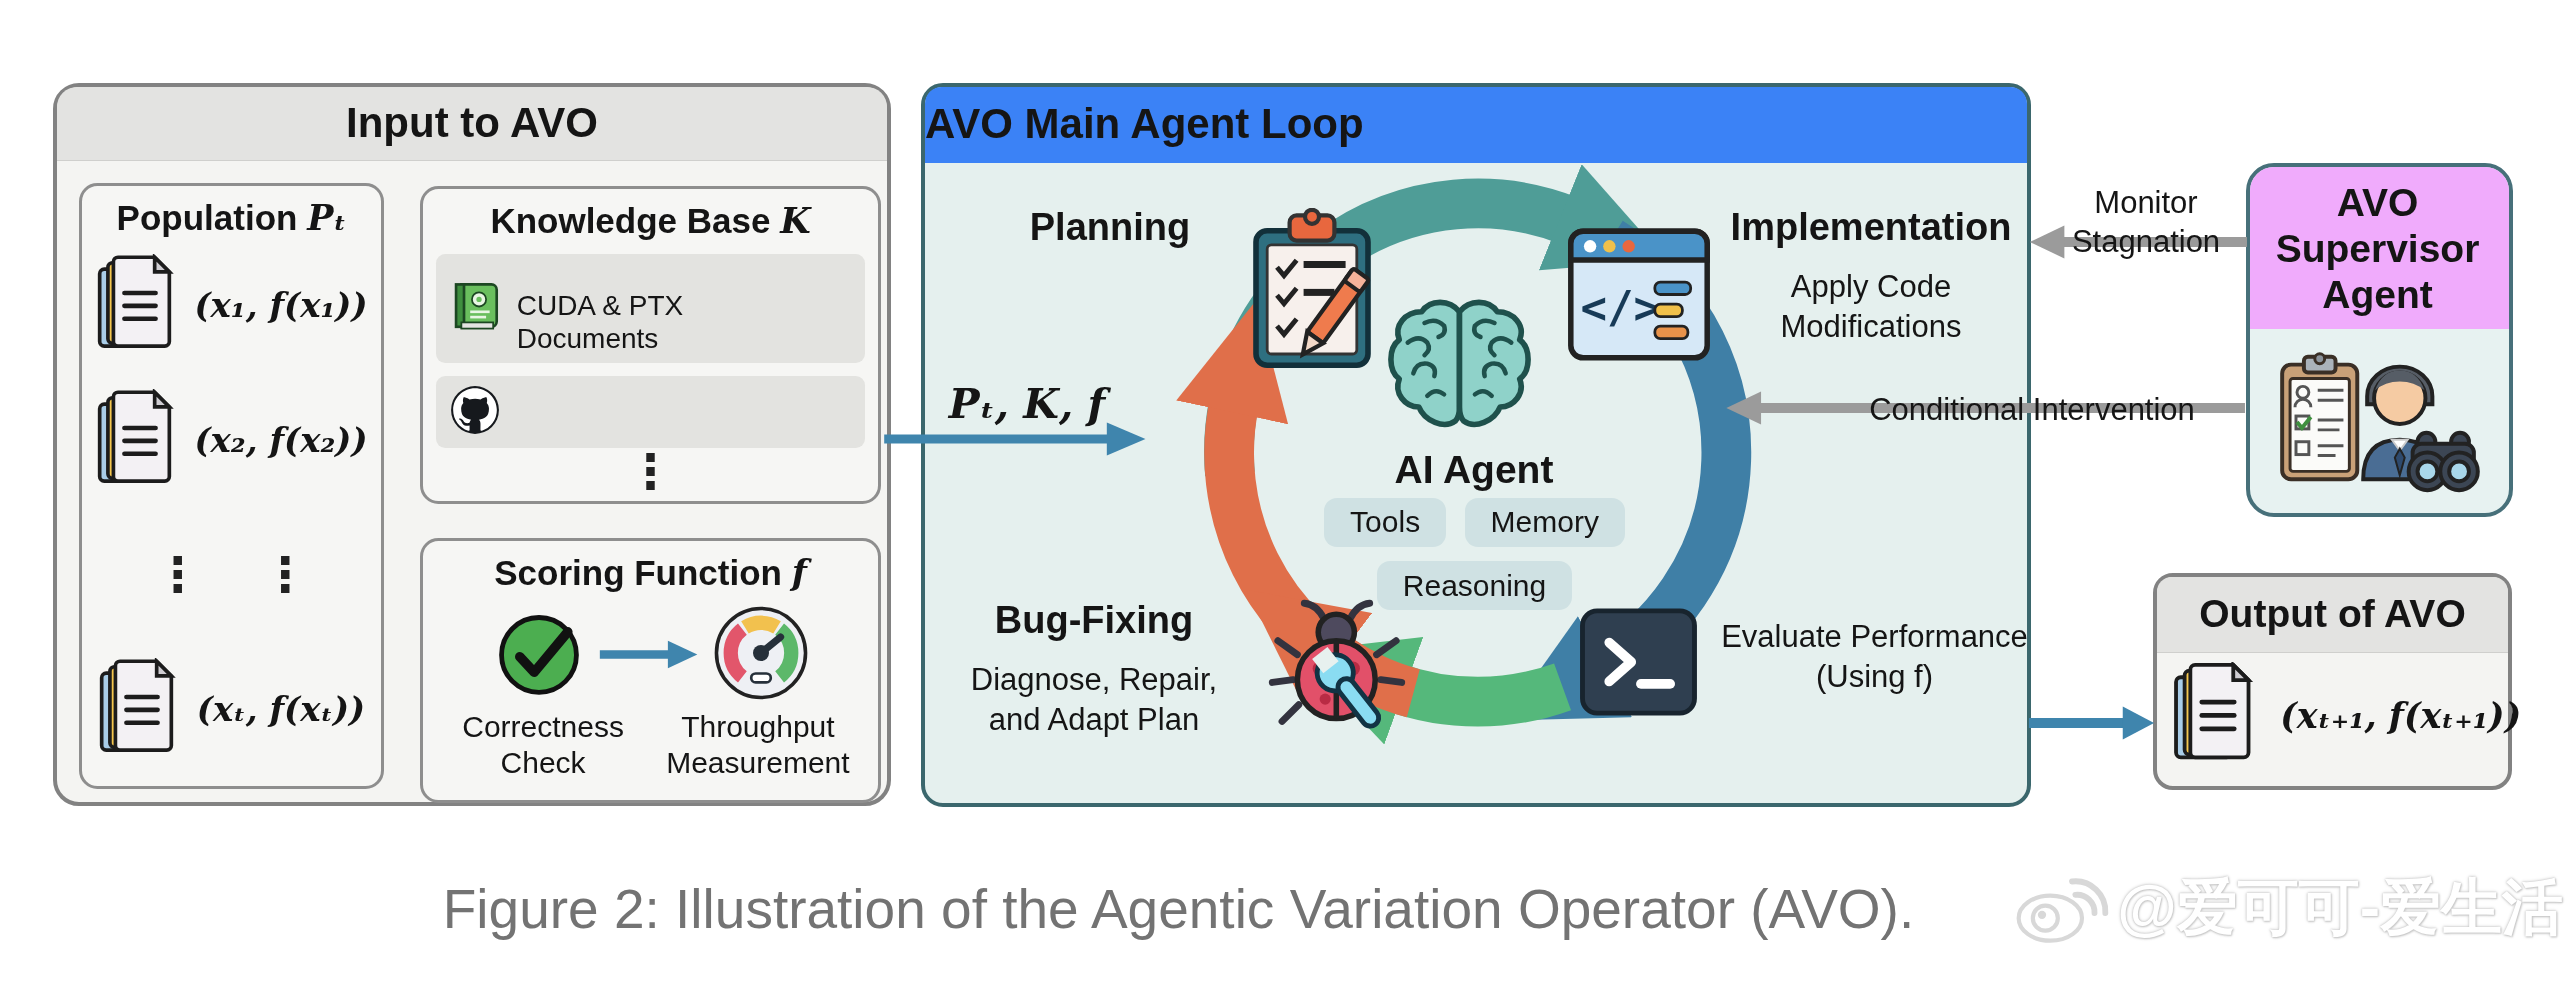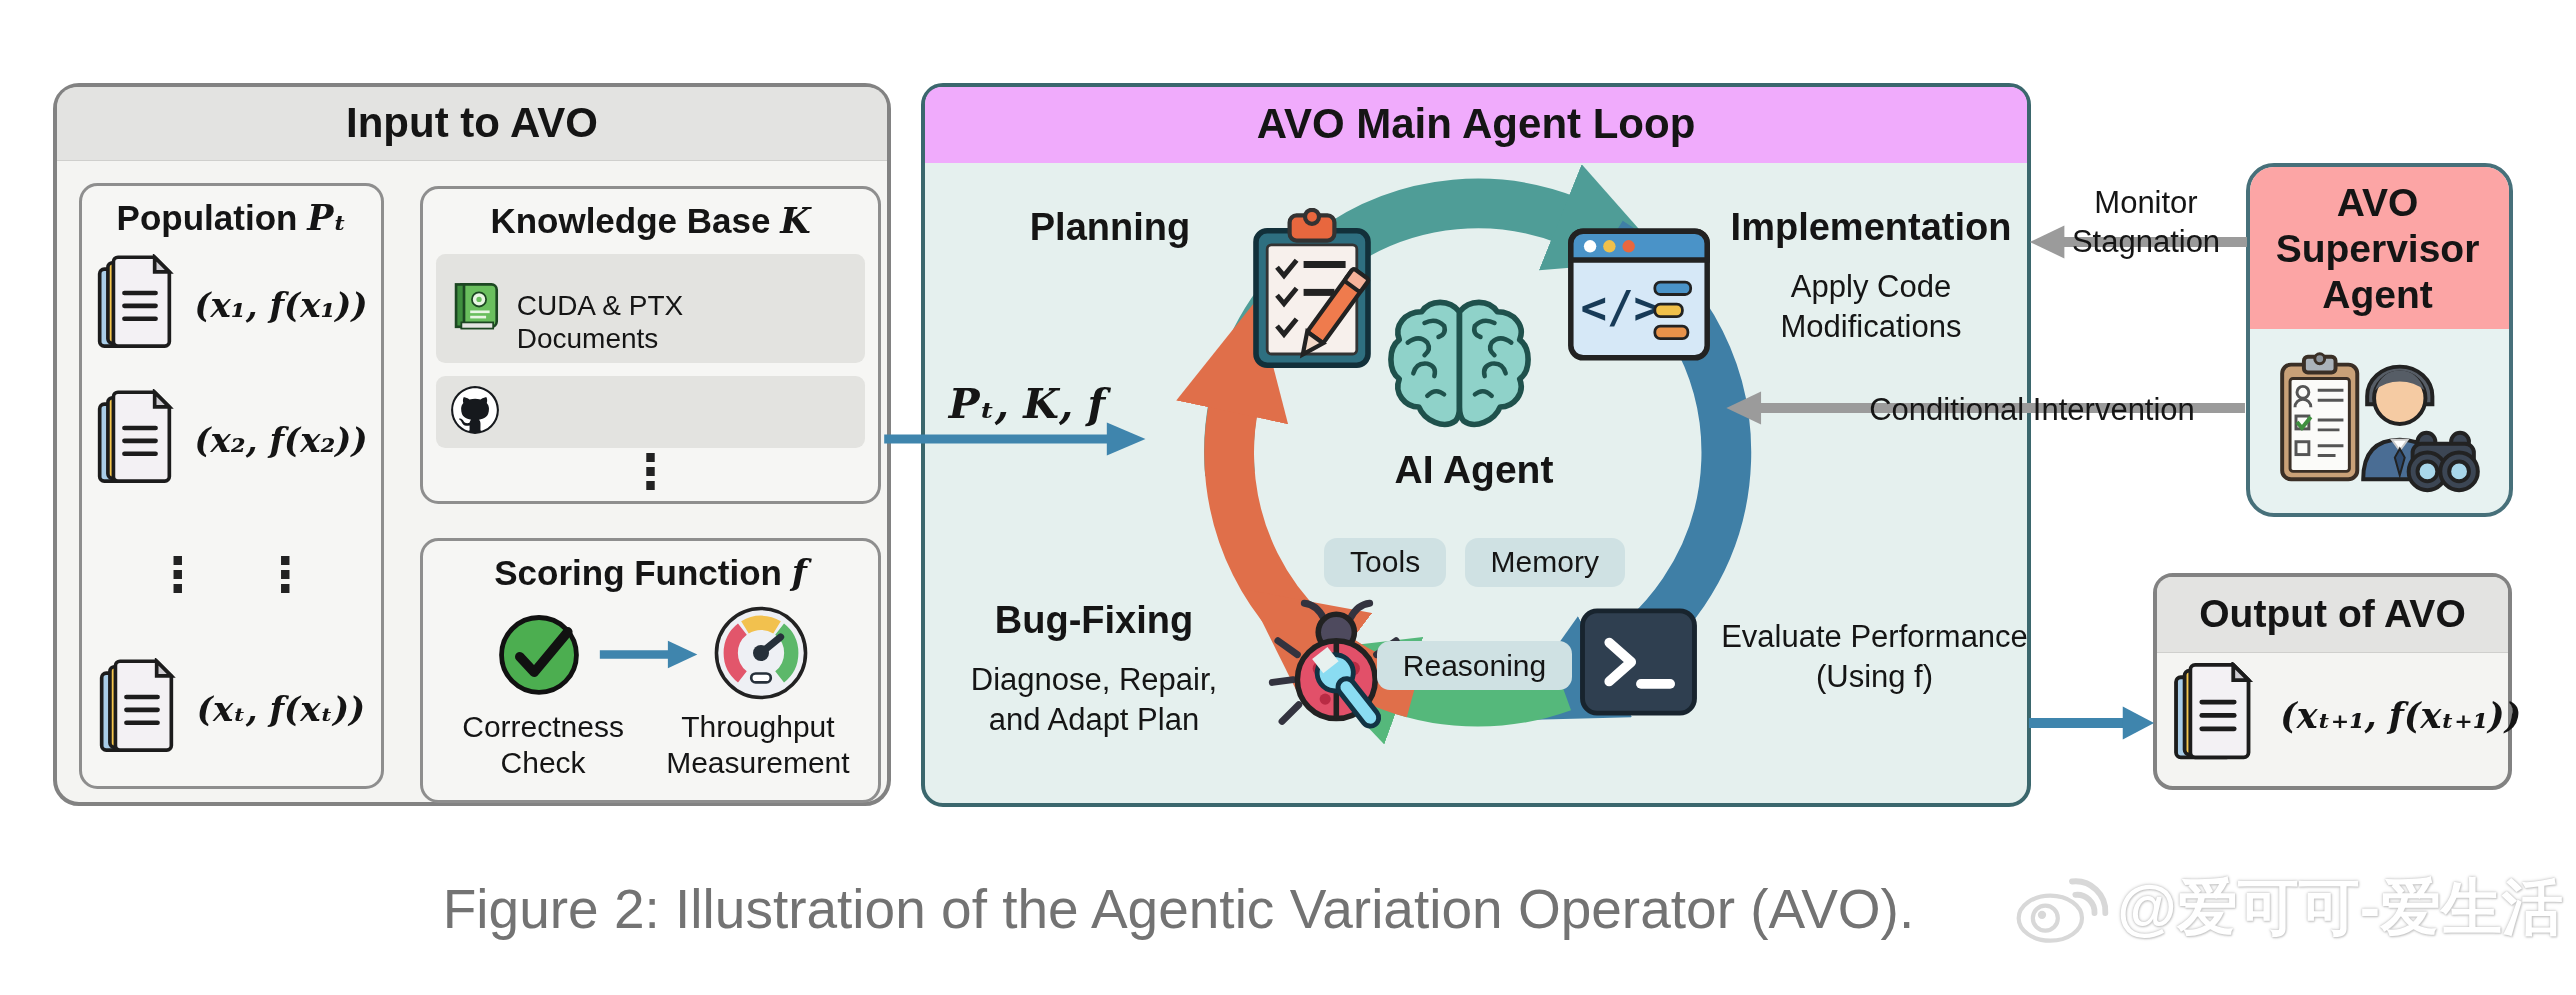--- a/index.html
+++ b/index.html
@@ -32,38 +32,38 @@
          display:flex;align-items:center;gap:14.7px;padding:7.4px 13px;}
   .kblabel{font-size:28px;line-height:1.18;margin-top:28px;}
   .kbdots{text-align:center;margin-top:5.5px;}
 
   .sficons{display:flex;align-items:center;justify-content:center;gap:11px;margin-top:11px;}
   .sflabels{display:flex;justify-content:space-between;padding:3.7px 16.6px 0 16.6px;}
   .sflabel{width:207px;text-align:center;font-size:30px;line-height:1.2;}
 
   
   .panel-teal{border:4.6px solid #3b676d;border-radius:22px;background:#e5f0ee;}
-  .phead-teal{background:#f0abfc;border-radius:16.6px 16.6px 0 0;text-align:center;font-weight:bold;}
+  .phead-teal{background:#3b82f6;border-radius:16.6px 16.6px 0 0;text-align:left;font-weight:bold;}
 
   .stage{position:absolute;text-align:center;z-index:6;}
   .stage-title{font-size:38px;font-weight:bold;}
   .stage-sub{font-size:31px;line-height:1.28;margin-top:18.4px;}
   .agent-title{font-size:39px;font-weight:bold;text-align:center;}
   .chips{display:flex;flex-direction:column;align-items:center;gap:14.7px;z-index:6;}
-  .chiprow{display:flex;gap:18.4px;margin-top:40px;}
+  .chiprow{display:flex;gap:18.4px;}
   .chip{background:#cfe1e3;border-radius:13px;padding:7.4px 26px;font-size:30px;}
 
   .icon{position:absolute;z-index:5;}
   .arrowsvg{position:absolute;z-index:7;}
   .flowlabel{position:absolute;z-index:8;text-align:center;}
   .gray-label{font-size:31px;line-height:1.25;margin-top:24px;}
 
   
   .panel-sup{border:4.6px solid #47707a;border-radius:28px;background:#e7f2f1;overflow:hidden;}
-  .phead-sup{background:#fca5a5;text-align:center;font-weight:bold;font-size:39px;line-height:1.18;
+  .phead-sup{background:#f0abfc;text-align:center;font-weight:bold;font-size:39px;line-height:1.18;
              padding:13px 4px 11px 0;}
   .sup-body{display:flex;align-items:center;justify-content:center;padding-top:5.5px;}
 
   .outbody{display:flex;align-items:center;gap:16.6px;padding:9.2px 14.7px;}
 
   .caption{position:absolute;left:0;width:2357px;text-align:center;
            font-family:Liberation Sans, sans-serif;font-size:55px;color:#737373;z-index:3;}
   .watermark{position:absolute;display:flex;align-items:center;gap:5.5px;z-index:9;}
   .wm-text{font-size:61px;font-weight:bold;color:#ffffff;
            text-shadow:0 0 3.7px #c9c9c9,0 0 1.8px #c2c2c2,0.9px 0.9px 1.8px #cccccc;}

